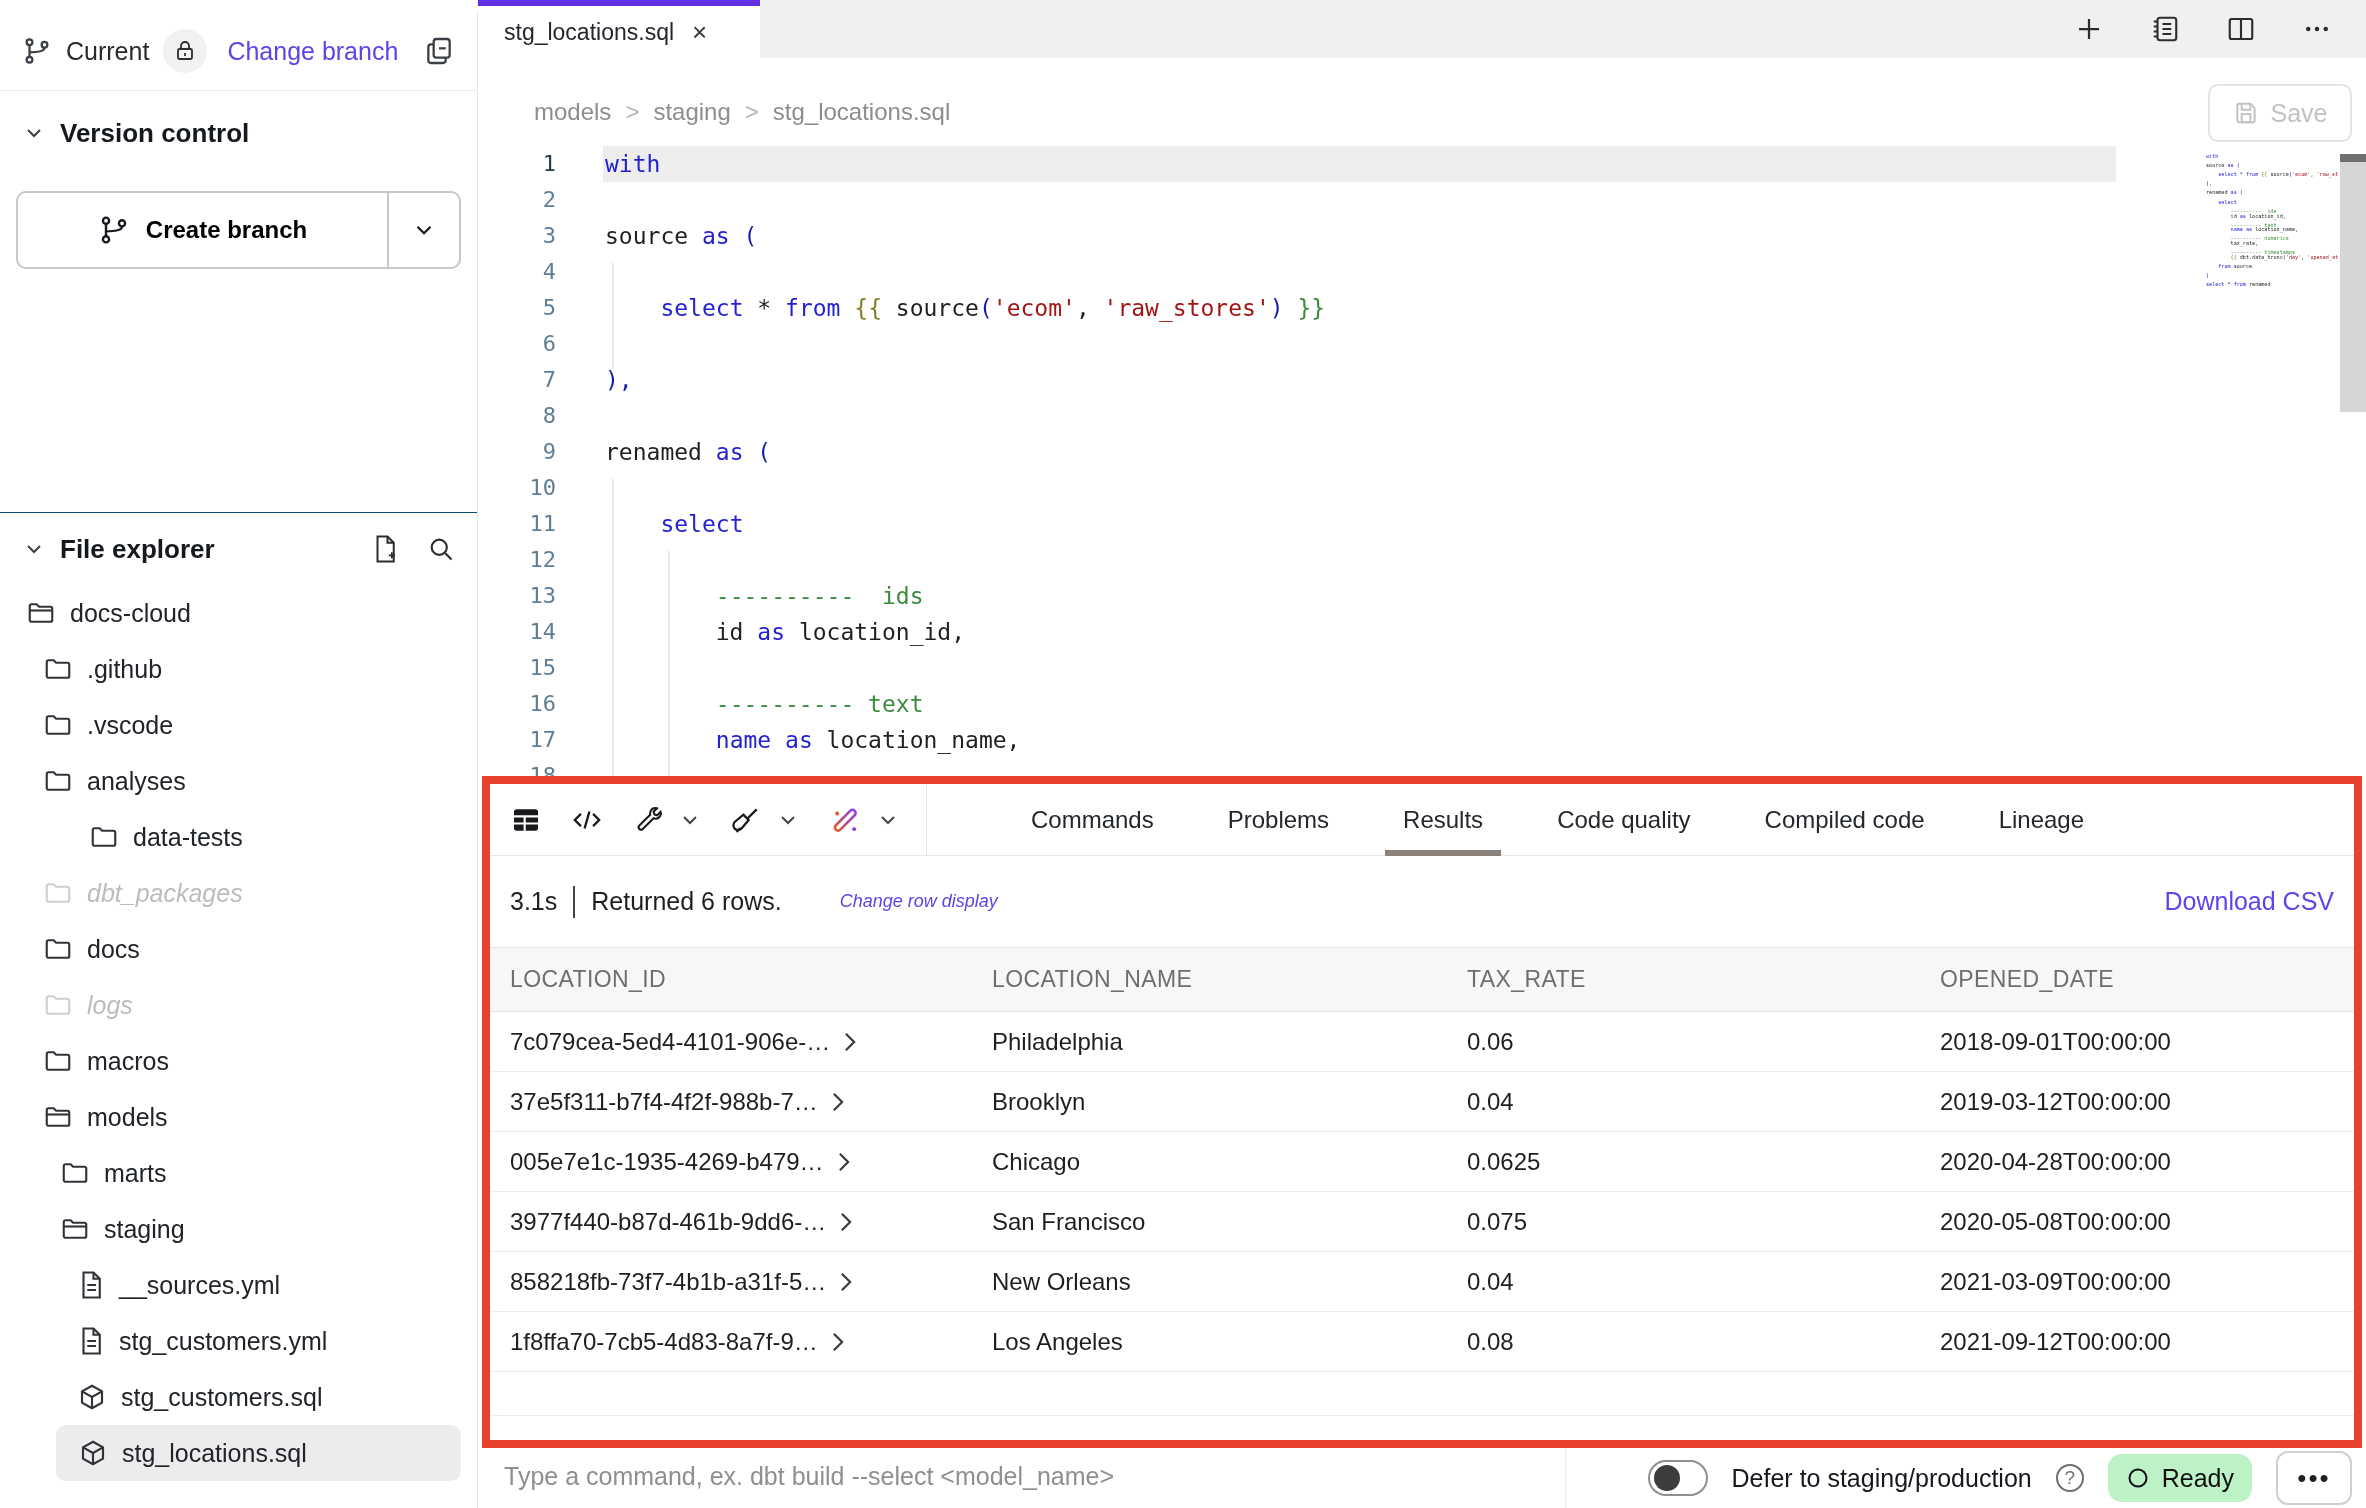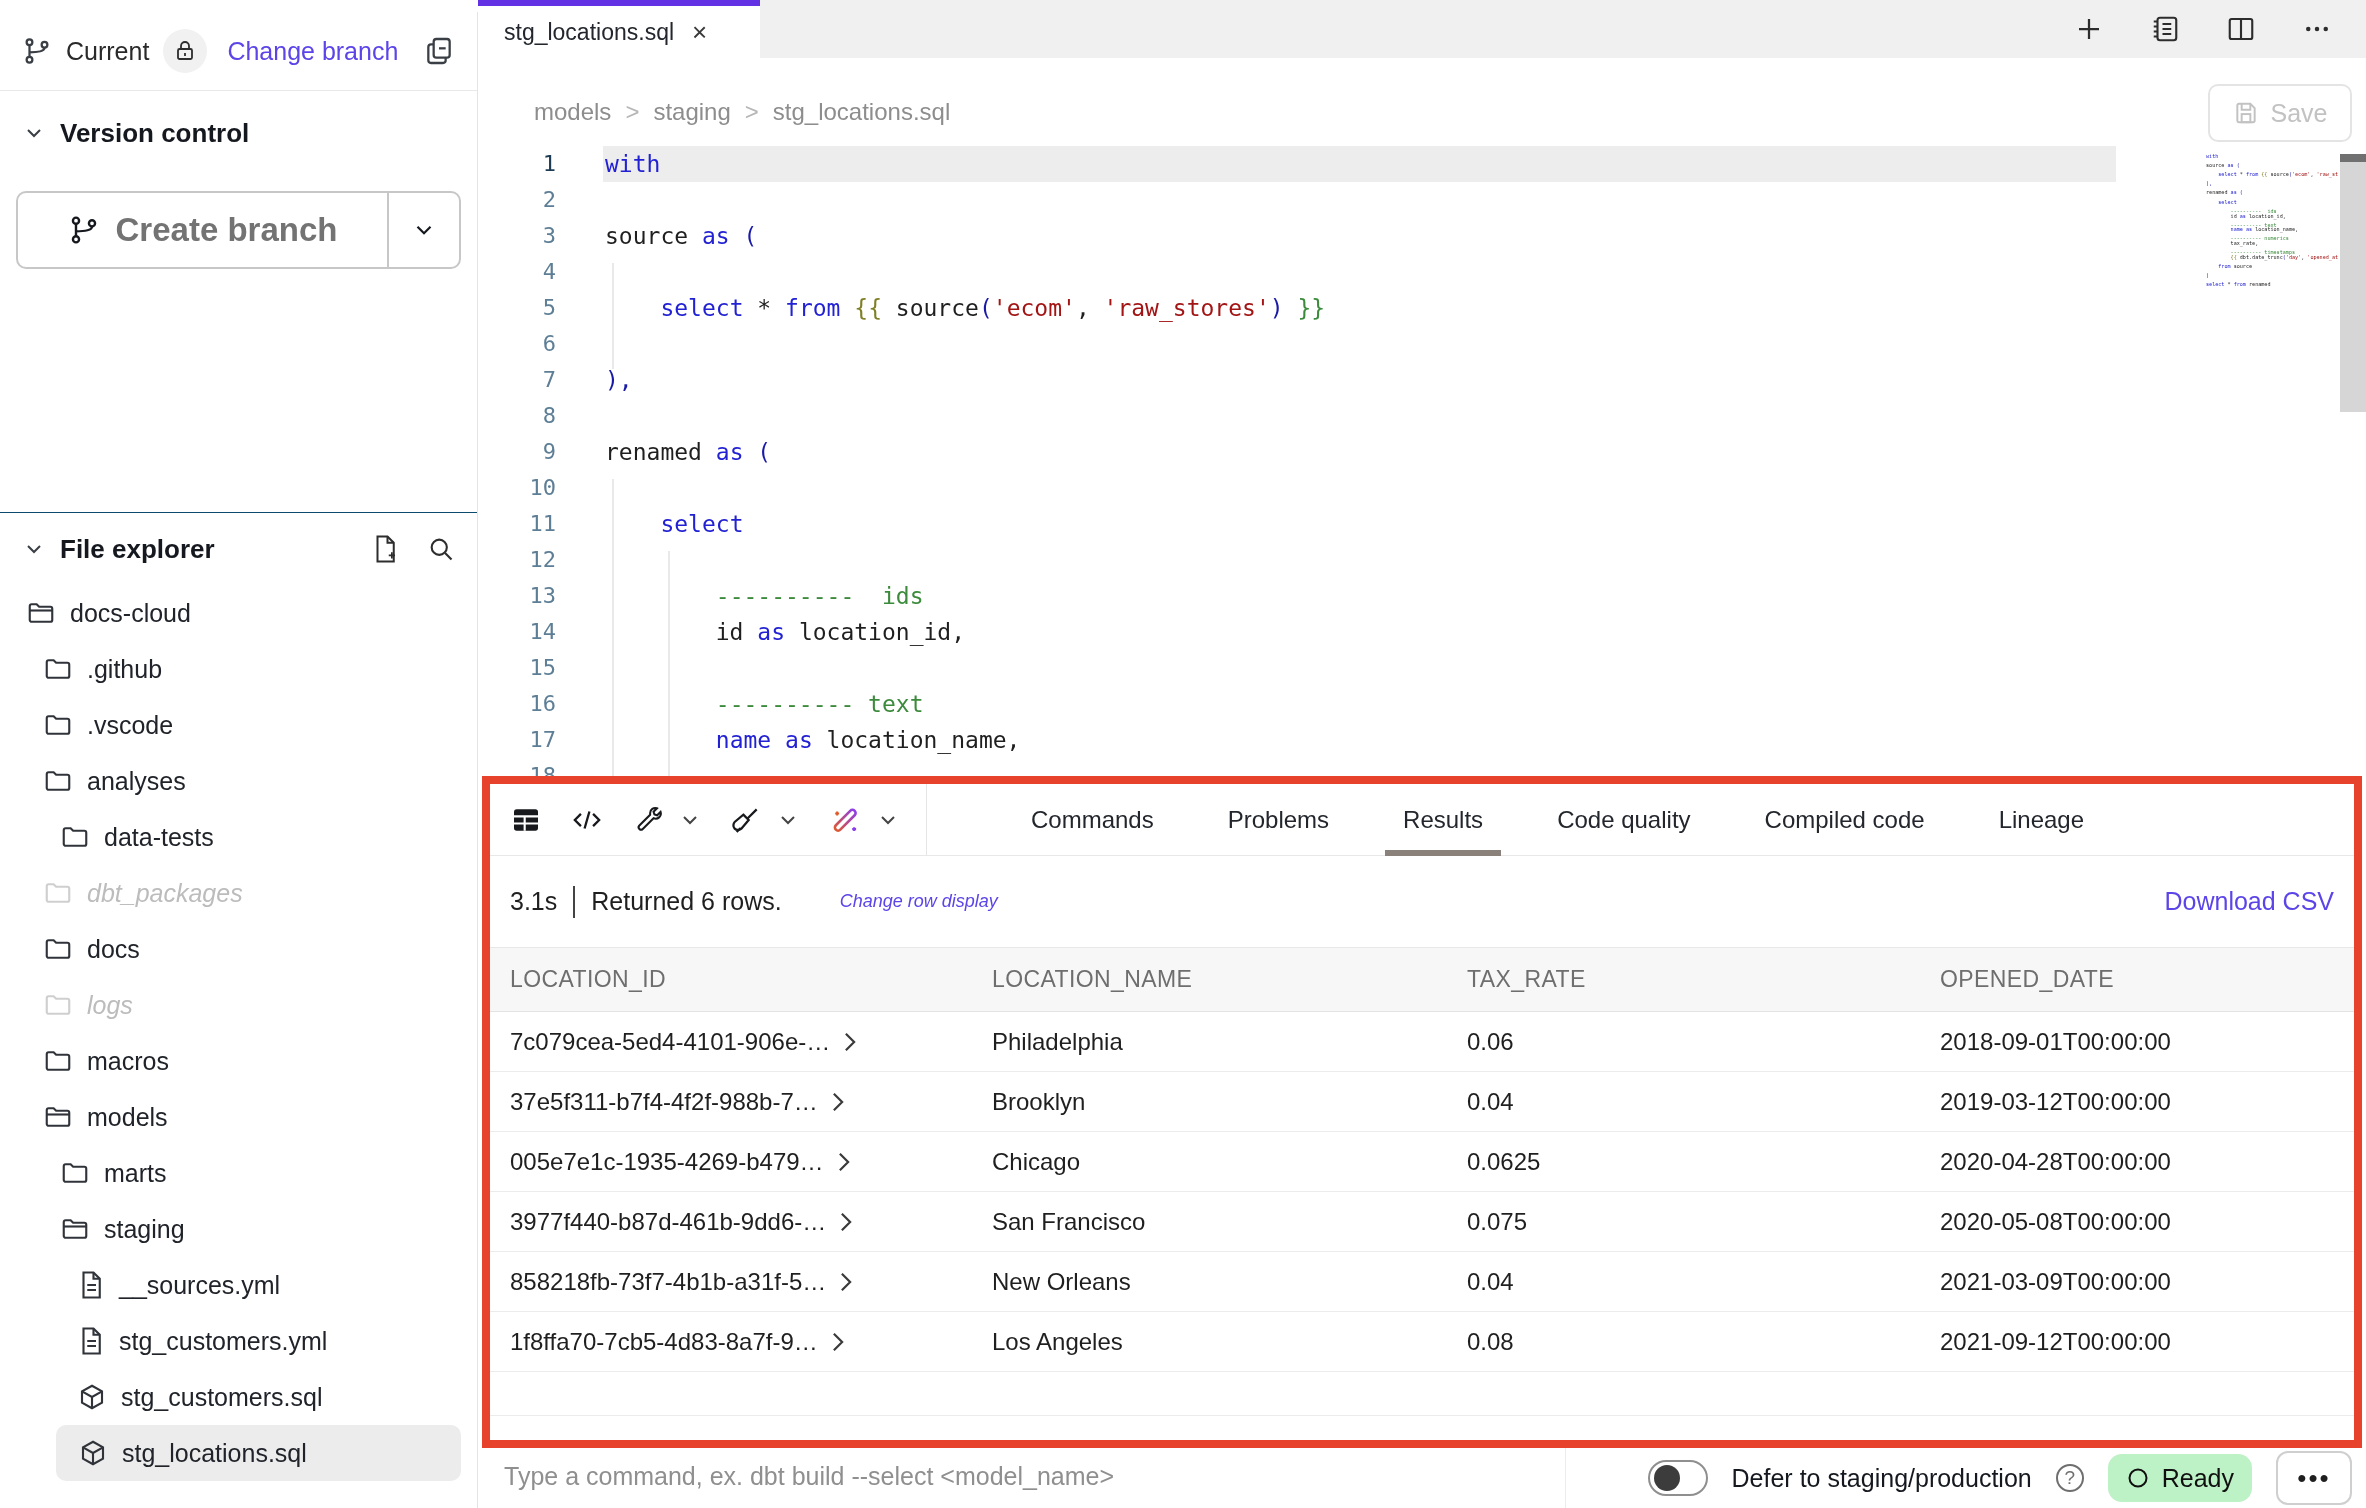--- a/index.html
+++ b/index.html
@@ -18,21 +18,21 @@
   .link { color:#5b45e8; font-weight:500; cursor:pointer; text-decoration:none; }
   .vcs-bar .chg { font-size:25px; margin-left:6px; }
   .vcs-bar .copy { margin-left:auto; }
 
   .sec-head { display:flex; align-items:center; gap:14px; padding:0 22px; height:44px; }
   .sec-head .ttl { font-size:26px; font-weight:700; color:#15191f; }
   .vc { padding-top:20px; }
   .create-branch { margin:36px 16px 0 16px; height:78px; border:2px solid #c7c7c7;
     border-radius:10px; display:flex; align-items:stretch; background:#fff; cursor:pointer; }
   .cb-main { flex:1; display:flex; align-items:center; justify-content:center; gap:16px;
-    font-size:33px; font-weight:700; color:#737373; }
+    font-size:24px; font-weight:700; color:#000000; }
   .cb-caret { width:72px; border-left:2px solid #c7c7c7; display:flex; align-items:center;
     justify-content:center; }
 
   .fx { position:absolute; top:500px; left:0; right:0; bottom:0; border-top:1px solid #0c4a6e;
     padding-top:14px; }
   .fx-head .icons { margin-left:auto; display:flex; gap:28px; align-items:center; }
   .tree { margin-top:14px; }
   .tree-row { height:56px; display:flex; align-items:center; gap:14px; font-size:25px;
     color:#20242a; cursor:pointer; }
   .tree-row.muted { color:#bcbcbc; font-style:italic; }
@@ -222,21 +222,21 @@
               <path d="M3 6.5c0-.8.7-1.5 1.5-1.5h4l2 2h9c.8 0 1.5.7 1.5 1.5v9c0 .8-.7 1.5-1.5 1.5h-15c-.8 0-1.5-.7-1.5-1.5v-11z"></path>
             </svg>
             <span>.vscode</span>
           </div>
           <div class="tree-row" style="padding-left: 43px;">
             <svg width="30" height="30" viewBox="0 0 24 24" fill="none" stroke="#30343a" stroke-width="1.7">
               <path d="M3 6.5c0-.8.7-1.5 1.5-1.5h4l2 2h9c.8 0 1.5.7 1.5 1.5v9c0 .8-.7 1.5-1.5 1.5h-15c-.8 0-1.5-.7-1.5-1.5v-11z"></path>
             </svg>
             <span>analyses</span>
           </div>
-          <div class="tree-row" style="padding-left: 60px;">
+          <div class="tree-row" style="padding-left: 60px; margin-left: 29px;">
             <svg width="30" height="30" viewBox="0 0 24 24" fill="none" stroke="#30343a" stroke-width="1.7">
               <path d="M3 6.5c0-.8.7-1.5 1.5-1.5h4l2 2h9c.8 0 1.5.7 1.5 1.5v9c0 .8-.7 1.5-1.5 1.5h-15c-.8 0-1.5-.7-1.5-1.5v-11z"></path>
             </svg>
             <span>data-tests</span>
           </div>
           <div class="tree-row muted" style="padding-left: 43px;">
             <svg width="30" height="30" viewBox="0 0 24 24" fill="none" stroke="#30343a" stroke-width="1.7">
               <path d="M3 6.5c0-.8.7-1.5 1.5-1.5h4l2 2h9c.8 0 1.5.7 1.5 1.5v9c0 .8-.7 1.5-1.5 1.5h-15c-.8 0-1.5-.7-1.5-1.5v-11z"></path>
             </svg>
             <span>dbt_packages</span>

